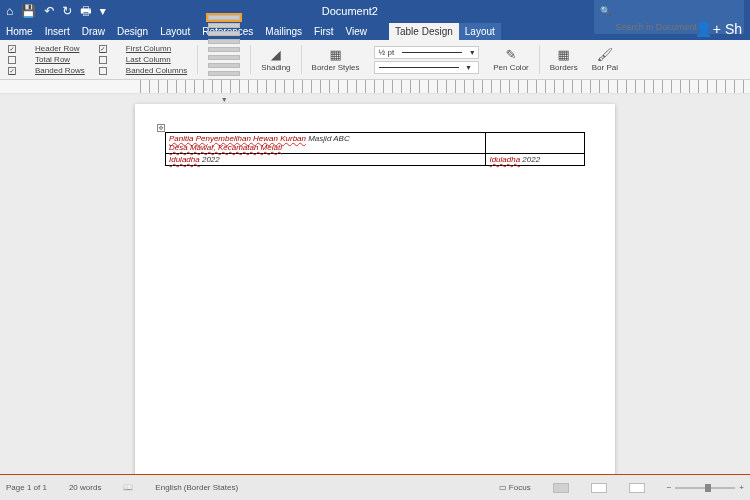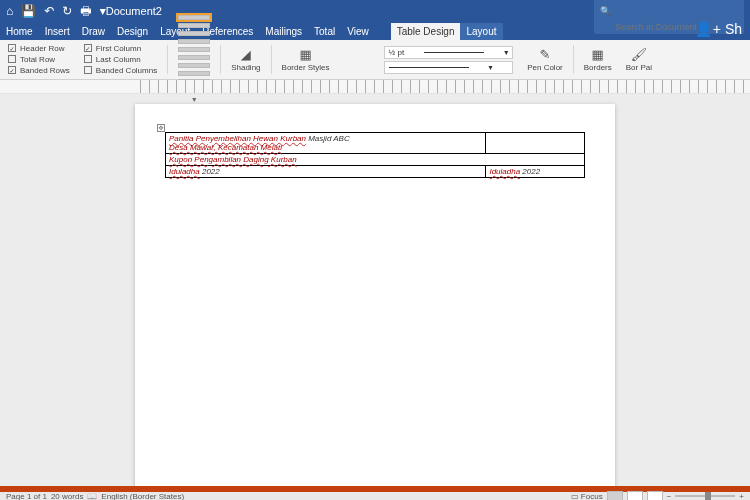--- a/index.html
+++ b/index.html
@@ -1,52 +1,52 @@
 <!DOCTYPE html>
 <html><head>
 <meta charset="utf-8">
 <style>
   *{box-sizing:border-box;margin:0;padding:0;font-family:"Segoe UI",Arial,sans-serif;}
   body{background:#fff;font-size:9px;color:#333;overflow:hidden;width:750px;height:500px;}
   .titlebar{background:#2a5699;height:22px;display:flex;align-items:center;color:#fff;padding:0 6px;}
   .tb-left{display:flex;gap:8px;align-items:center;}
   .tb-left span{font-size:12px;line-height:1;}
-  .tb-title{flex:1;text-align:left;font-size:11px;}
+  .tb-title{flex:1;text-align:center;font-size:11px;}
   .tb-search{display:flex;align-items:center;gap:4px;background:#3a67a8;padding:2px 6px;border-radius:2px;width:150px;}
   .tb-search input{background:transparent;border:none;color:#ddd;font-size:9px;outline:none;width:100%;margin-top:32px;}
   .ribbon-tabs{background:#2a5699;height:18px;display:flex;color:#fff;align-items:flex-end;}
   .rtab{padding:3px 6px;font-size:10px;cursor:pointer;}
   .rtab.context{background:#3b6aad;margin-left:16px;}
   .rtab.active{background:#f3f3f3;color:#333;}
   .rtab.layout2{background:#3b6aad;}
   .rspacer{flex:1;}
   .rshare{padding:3px 8px;font-size:14px;}
   .ribbon{background:#f3f3f3;height:40px;border-bottom:1px solid #d0d0d0;display:flex;padding:2px 4px;gap:6px;}
   .rgroup{display:flex;flex-direction:column;justify-content:center;gap:2px;padding:0 4px;}
-  .chk{display:flex;align-items:flex-start;gap:4px;font-size:8px;color:#444;}
+  .chk{display:flex;align-items:center;gap:19px;font-size:8px;color:#444;text-decoration:underline;}
   .chk .box{width:8px;height:8px;border:1px solid #777;display:inline-flex;align-items:center;justify-content:center;font-size:6px;color:#333;}
   .sep{width:1px;background:#d6d6d6;margin:3px 0;}
   .styles-row{display:flex;gap:3px;align-items:center;}
   .style-th{width:32px;height:22px;border:1px solid #bbb;background:#fff;display:flex;flex-direction:column;}
   .style-th .r{flex:1;border-bottom:1px solid #ccc;}
   .style-th .r:last-child{border-bottom:none;}
   .style-th.sel{outline:2px solid #f0a030;}
   .small-btn{display:flex;flex-direction:column;align-items:center;justify-content:center;font-size:8px;color:#444;padding:0 4px;gap:1px;}
   .small-btn .ic{font-size:13px;color:#555;}
-  .line-wt{display:flex;align-items:center;gap:20px;font-size:8px;border:1px solid #ccc;padding:1px 4px;background:#fff;margin-left:40px;}
+  .line-wt{display:flex;align-items:center;gap:8px;font-size:8px;border:1px solid #ccc;padding:1px 4px;background:#fff;}
   .line-prev{width:60px;height:1px;background:#333;}
   .ruler{height:14px;background:#f6f6f6;border-bottom:1px solid #e3e3e3;position:relative;font-size:6px;color:#777;overflow:hidden;}
   .ruler .marks{position:absolute;left:140px;right:0;top:0;height:100%;background:repeating-linear-gradient(to right,#aaa 0,#aaa 1px,transparent 1px,transparent 9px);}
   .canvas{height:394px;background:#ececec;overflow:auto;display:flex;justify-content:center;padding-top:10px;}
   .page{width:480px;height:620px;background:#fff;box-shadow:0 1px 4px rgba(0,0,0,.25);padding:28px 30px;position:relative;}
   .tbl-handle{position:absolute;left:22px;top:20px;width:8px;height:8px;border:1px solid #888;background:#fff;font-size:6px;text-align:center;line-height:6px;color:#666;}
   table.doc{border-collapse:collapse;width:100%;font-size:8px;}
   table.doc td{border:1px solid #000;padding:1px 3px;vertical-align:top;font-style:italic;}
   .redu{color:#a00;text-decoration:underline wavy #c33;}
-  .statusbar{position:fixed;bottom:0;left:0;right:0;height:14px;background:#e9e9e9;border-top:6px solid #c2410c;display:flex;align-items:center;font-size:8px;color:#555;padding:0 6px;gap:4px;}
+  .statusbar{position:fixed;bottom:0;left:0;right:0;height:26px;background:#e9e9e9;border-top:1px solid #c2410c;display:flex;align-items:center;font-size:8px;color:#555;padding:0 6px;gap:22px;}
   .statusbar .sp{flex:1;}
   .view-btn{width:16px;height:10px;border:1px solid #bbb;background:#fff;}
   .view-btn.act{background:#d0d0d0;}
   .zoom{display:flex;align-items:center;gap:4px;}
   .zoom .track{width:60px;height:2px;background:#bbb;position:relative;}
   .zoom .thumb{position:absolute;left:50%;top:-3px;width:6px;height:8px;background:#888;}
 </style>
 </head>
 <body>
 
@@ -67,21 +67,21 @@
 </div>
 
 <div class="ribbon-tabs">
   <div class="rtab">Home</div>
   <div class="rtab">Insert</div>
   <div class="rtab">Draw</div>
   <div class="rtab">Design</div>
   <div class="rtab">Layout</div>
   <div class="rtab">References</div>
   <div class="rtab">Mailings</div>
-  <div class="rtab">Total</div>
+  <div class="rtab">First</div>
   <div class="rtab">View</div>
   <div class="rtab context active">Table Design</div>
   <div class="rtab layout2">Layout</div>
   <div class="rspacer"></div>
   <div class="rshare">👤+ <span>Sh</span></div>
 </div>
 
 <div class="ribbon">
   <div class="rgroup">
     <label class="chk">
@@ -220,23 +220,20 @@
     <div class="tbl-handle">✥</div>
     <table class="doc">
       <tbody>
           <tr>
         <td>
           <span class="redu">Panitia Penyembelihan Hewan Kurban</span><span> Masjid ABC</span><br>
           <span class="redu">Desa Mawar, Kecamatan Melati</span>
         </td>
         <td></td>
       </tr>
-      <tr>
-            <td colspan="2"><span class="redu">Kupon Pengambilan Daging Kurban</span></td>
-          </tr>
       <tr>
         <td><span class="redu">Iduladha</span><span> 2022</span></td>
         <td><span class="redu">Iduladha</span><span> 2022</span></td>
       </tr>
     </tbody>
       </table>
   </div>
 </div>
 
 <div class="statusbar">

